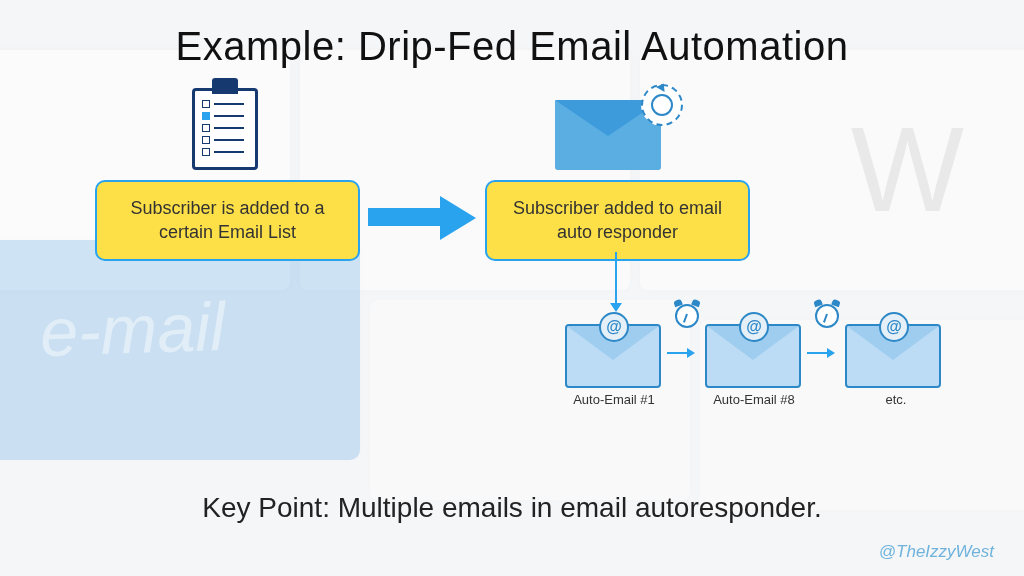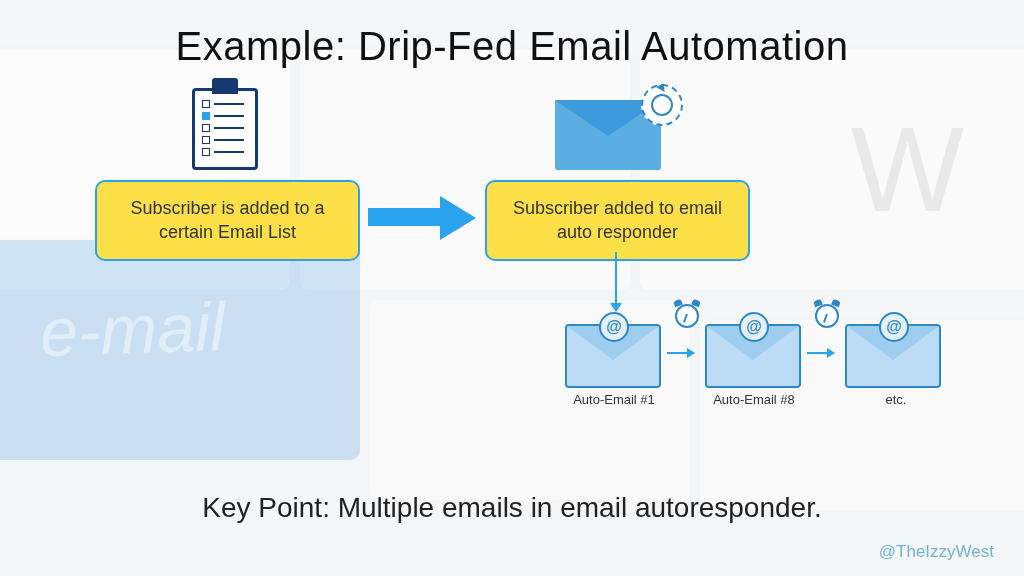--- a/index.html
+++ b/index.html
@@ -63,21 +63,21 @@
   .alarm .bell1 { left: 1px; transform: rotate(-20deg); }
   .alarm .bell2 { right: 1px; transform: rotate(20deg); }
   .alarm .hand { position: absolute; top: 12px; left: 13px; width: 2px; height: 9px; background: #2d88c7; transform-origin: top center; transform: rotate(20deg); }
   .mini-arrow { position: absolute; top: 34px; width: 26px; height: 2px; background: #2aa3ef; }
   .mini-arrow::after { content: ""; position: absolute; right: -2px; top: -4px; border-left: 8px solid #2aa3ef; border-top: 5px solid transparent; border-bottom: 5px solid transparent; }
 
   
   .keypoint { position: absolute; bottom: 52px; left: 0; width: 100%; text-align: center; font-size: 28px; color: #222; }
 
   
-  .handle { position: absolute; bottom: 14px; right: 30px; font-size: 17px; color: #6fb3dd; font-weight: 500; }
+  .handle { position: absolute; bottom: 14px; right: 30px; font-size: 17px; color: #6fb3dd; font-weight: 500; font-style: italic; }
 </style>
 </head>
 <body>
 
 <div class="bg-shape bg-key1"></div>
 <div class="bg-shape bg-key2"></div>
 <div class="bg-shape bg-key3"></div>
 <div class="bg-shape bg-key4"></div>
 <div class="bg-shape bg-key5"></div>
 <div class="bg-shape bg-key-blue"></div>

